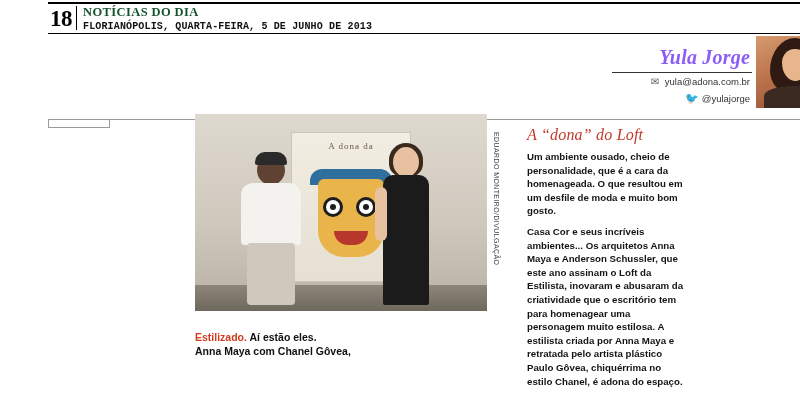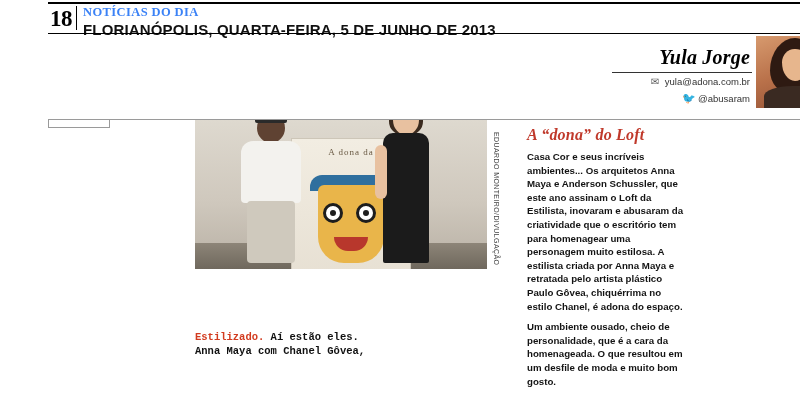--- a/index.html
+++ b/index.html
@@ -53,27 +53,27 @@
     height: 24px;
     background: #000;
   }
   .section-name {
     position: absolute;
     left: 43px; top: 5px;
     font-family: "Liberation Serif", serif;
     font-size: 12.5px;
     font-weight: 700;
     letter-spacing: 0.4px;
-    color: #3b82f6;
+    color: #14532d;
   }
   .dateline {
     position: absolute;
     left: 43px; top: 21px;
-    font-family: Liberation Sans, sans-serif;
-    font-size: 15px;
+    font-family: Liberation Mono, monospace;
+    font-size: 10px;
     font-weight: 700;
     letter-spacing: 0.15px;
     color: #111;
   }
   .masthead-rule-bottom {
     position: absolute;
     left: 8px; top: 33px;
     width: 784px;
     height: 1px;
     background: #000;
@@ -87,21 +87,21 @@
     height: 72px;
   }
   .columnist-name {
     position: absolute;
     right: 82px; top: 10px;
     font-family: "Liberation Serif", serif;
     font-size: 20px;
     font-weight: 700;
     font-style: italic;
     letter-spacing: 0.2px;
-    color: #000000;
+    color: #8b5cf6;
     white-space: nowrap;
     text-align: center;
   }
   .columnist-underline {
     position: absolute;
     right: 80px; top: 36px;
     width: 140px;
     height: 1px;
     background: #333;
   }
@@ -197,23 +197,23 @@
     height: 9px;
     border-left: 1px solid #9a9a9a;
     border-right: 1px solid #9a9a9a;
     border-bottom: 1px solid #9a9a9a;
     box-sizing: border-box;
   }
 
   
   .article-photo {
     position: absolute;
-    left: 155px; top: 120px;
+    left: 155px; top: 114px;
     width: 292px;
-    height: 149px;
+    height: 197px;
     overflow: hidden;
   }
   .ap-wall {
     position: absolute;
     inset: 0;
     background: linear-gradient(180deg, #ded9cf 0%, #cfc8bd 55%, #b8b0a4 100%);
   }
   .ap-floor {
     position: absolute;
     left: 0; bottom: 0;
@@ -356,21 +356,21 @@
     writing-mode: vertical-rl;
     text-orientation: mixed;
     white-space: nowrap;
   }
 
   
   .caption {
     position: absolute;
     left: 155px; top: 330px;
     width: 300px;
-    font-family: Liberation Mono, monospace;
+    font-family: Liberation Sans, sans-serif;
     font-size: 10.5px;
     line-height: 14px;
     color: #111;
     font-weight: 700;
   }
   .caption .lead {
     color: #d23b1f;
   }
   .caption .rest {
     font-weight: 700;
@@ -380,21 +380,21 @@
   
   .column {
     position: absolute;
     left: 487px; top: 126px;
     width: 160px;
   }
   .column h2 {
     margin: 0 0 6px 0;
     font-family: "Liberation Serif", serif;
     font-size: 16px;
-    font-weight: 700;
+    font-weight: 400;
     font-style: italic;
     color: #c0392b;
     letter-spacing: 0.2px;
   }
   .column p {
     margin: 0;
     font-family: "Liberation Sans", sans-serif;
     font-size: 9.7px;
     line-height: 13.6px;
     font-weight: 700;
@@ -421,21 +421,21 @@
     <div class="columnist-name">Yula Jorge</div>
     <div class="columnist-underline"></div>
 
     <div class="contact-row contact-email">
       <span class="glyph">✉</span>
       <span>yula@adona.com.br</span>
     </div>
 
     <div class="contact-row contact-twitter">
       <span class="glyph twitter-bird">🐦</span>
-      <span>@abusaram</span>
+      <span>@yulajorge</span>
     </div>
 
     <div class="columnist-photo">
       <div class="photo-bg"></div>
       <div class="photo-hair"></div>
       <div class="photo-face"></div>
       <div class="photo-shoulders"></div>
     </div>
   </div>
 
@@ -476,17 +476,17 @@
 
   <div class="photo-credit">EDUARDO MONTEIRO/DIVULGAÇÃO</div>
 
   <div class="caption">
     <span class="lead">Estilizado.</span><span class="rest"> Aí estão eles.</span><br>
     <span>Anna Maya com Chanel Gôvea,</span><br>
   </div>
 
   <div class="column">
     <h2>A “dona” do Loft</h2>
+    <p>Um ambiente ousado, cheio de personalidade, que é a cara da homenageada. O que resultou em um desfile de moda e muito bom gosto.</p>
     <p>Casa Cor e seus incríveis ambientes... Os arquitetos Anna Maya e Anderson Schussler, que este ano assinam o Loft da Estilista, inovaram e abusaram da criatividade que o escritório tem para homenagear uma personagem muito estilosa. A estilista criada por Anna Maya e retratada pelo artista plástico Paulo Gôvea, chiquérrima no estilo Chanel, é adona do espaço.</p>
-    <p>Um ambiente ousado, cheio de personalidade, que é a cara da homenageada. O que resultou em um desfile de moda e muito bom gosto.</p>
   </div>
 
 </div>
 
 </body></html>

